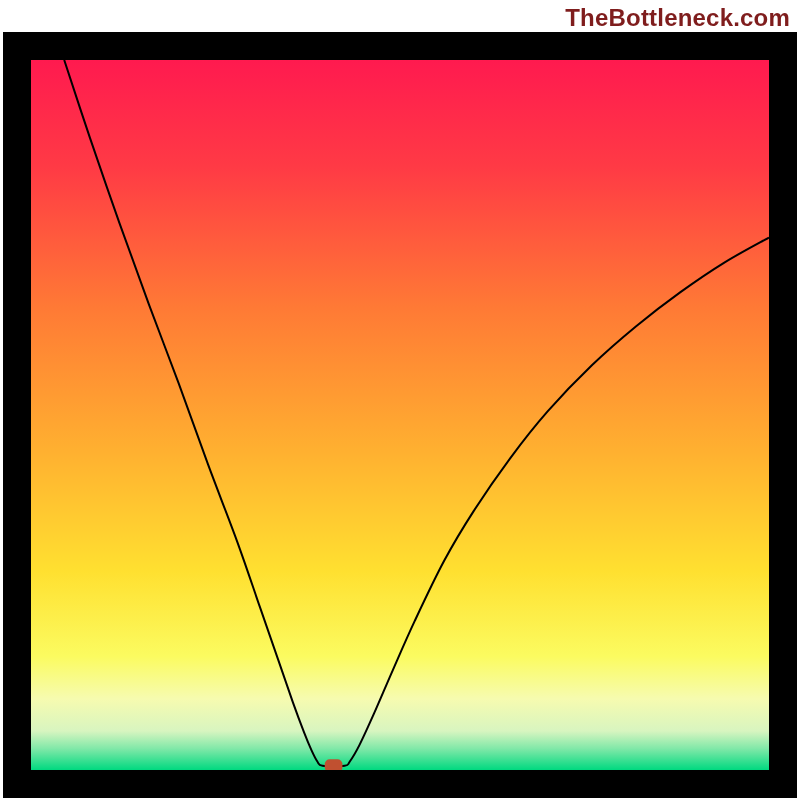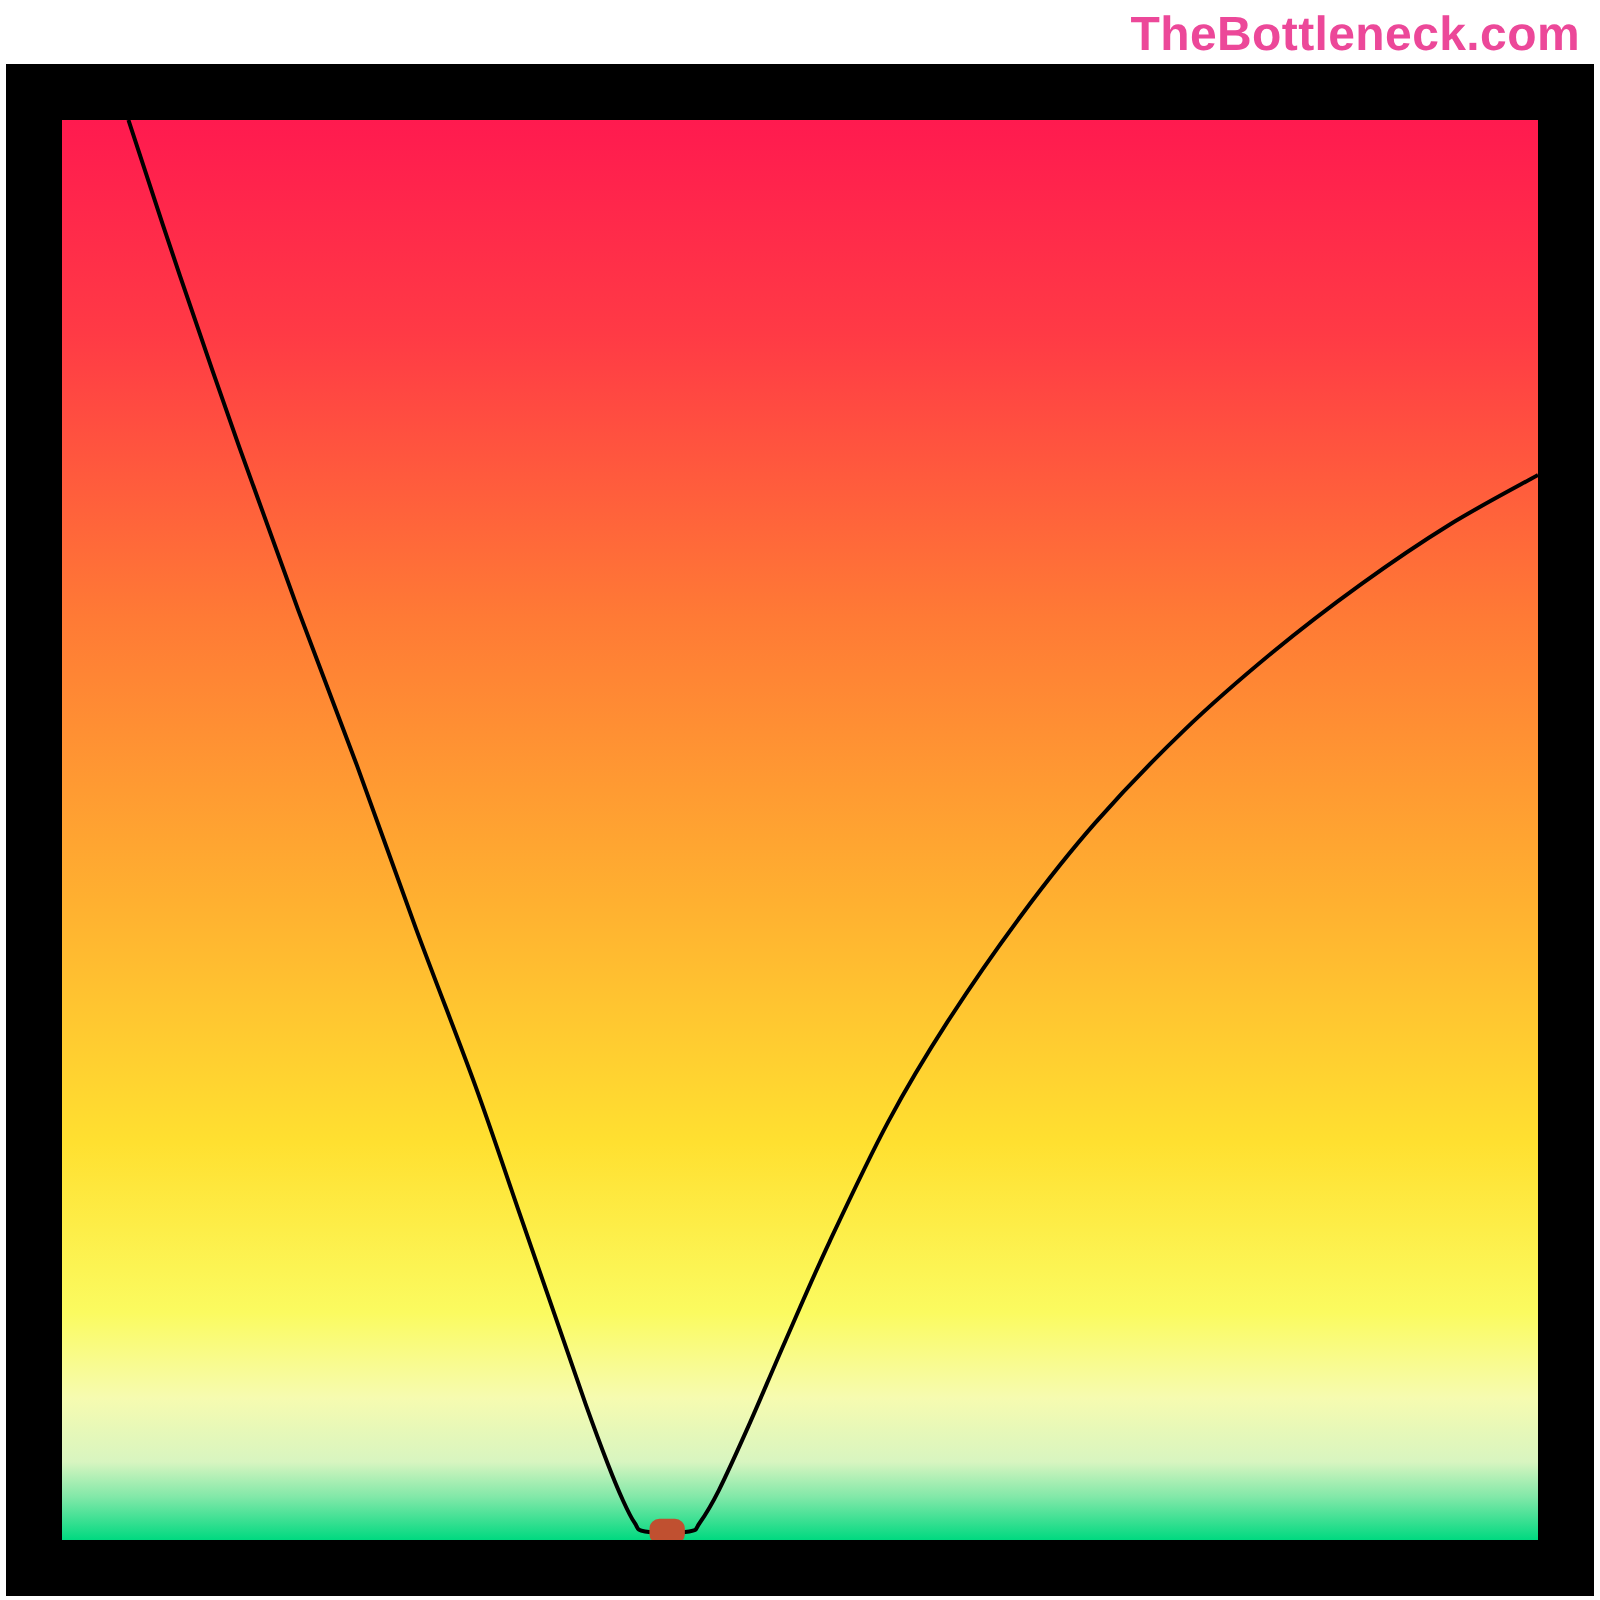--- a/index.html
+++ b/index.html
@@ -15,21 +15,21 @@
     position: relative;
     width: 800px;
     height: 800px;
   }
   .watermark {
     position: absolute;
     top: 4px;
     right: 10px;
     font-size: 24px;
     font-weight: bold;
-    color: #ec4899;
+    color: #7f1d1d;
     letter-spacing: 0.2px;
   }
   svg {
     position: absolute;
     top: 0;
     left: 0;
   }
 </style>
 </head>
 <body>

